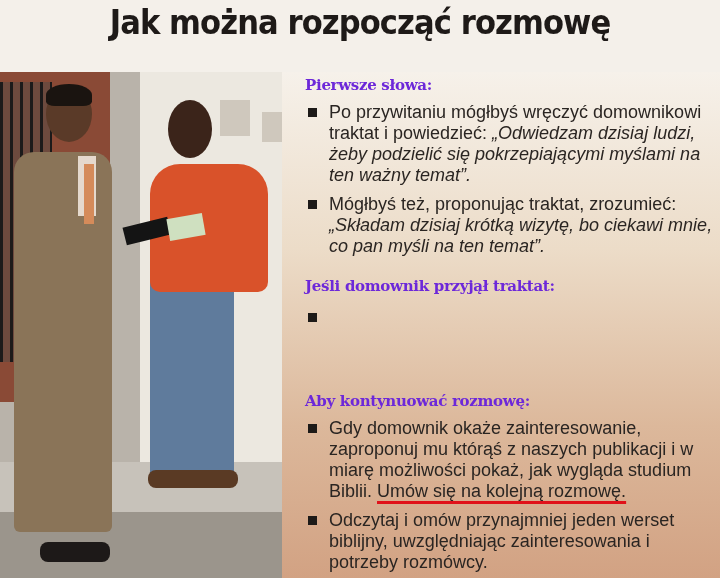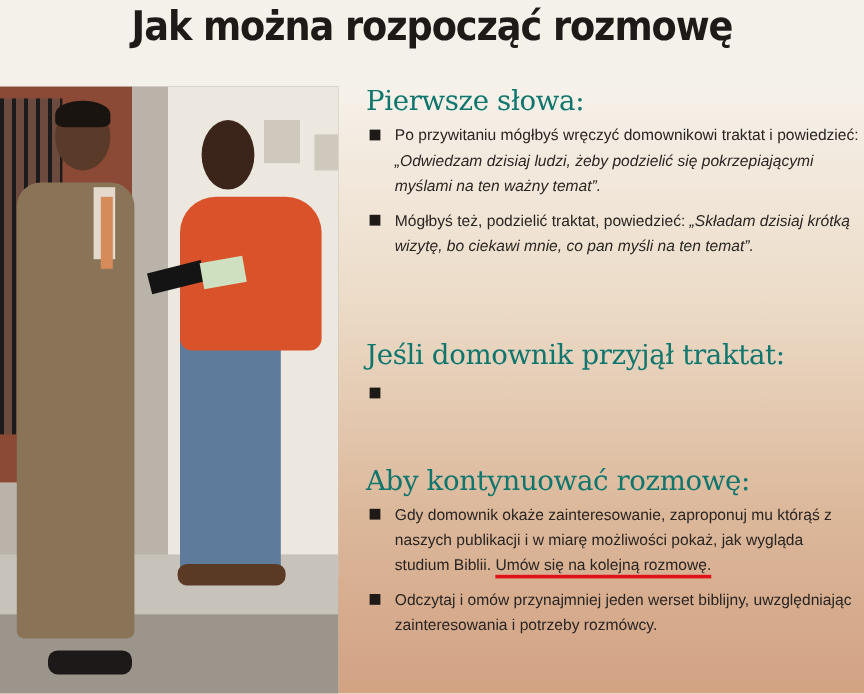--- a/index.html
+++ b/index.html
@@ -39,35 +39,35 @@
   .man1-shoes { position:absolute; left:40px; top:470px; width:70px; height:20px; background:#1d1918; border-radius:8px; }
   .man2-sweater { position:absolute; left:150px; top:92px; width:118px; height:128px; background:#d9522a; border-radius:30px 30px 10px 10px; }
   .man2-head { position:absolute; left:168px; top:28px; width:44px; height:58px; background:#3b241a; border-radius:50%; }
   .man2-jeans { position:absolute; left:150px; top:210px; width:84px; height:200px; background:#5f7b9c; }
   .man2-shoes { position:absolute; left:148px; top:398px; width:90px; height:18px; background:#5a3a24; border-radius:8px; }
   .book { position:absolute; left:124px; top:150px; width:46px; height:18px; background:#141414; transform:rotate(-14deg); }
   .tract { position:absolute; left:168px; top:144px; width:36px; height:22px; background:#cfe0c0; transform:rotate(-10deg); }
 
   .content { position:absolute; left:305px; top:72px; width:412px; }
   .section h2 {
-    margin:0; font-family:"DejaVu Serif", serif; font-weight:normal; font-size:23px;
-    color:#0f766e; letter-spacing:-0.3px; line-height:26px;
+    margin:0; font-family:"DejaVu Serif", serif; font-weight:bold; font-size:15px;
+    color:#6d28d9; letter-spacing:-0.3px; line-height:26px;
   }
   .section ul { list-style:none; margin:4px 0 0 0; padding:0; }
   .section li {
-    position:relative; padding-left:24px; font-size:13px; line-height:21px;
+    position:relative; padding-left:24px; font-size:18px; line-height:21px;
     color:#2a2522; margin-bottom:8px;
   }
   .section li .bullet {
     position:absolute; left:3px; top:6px; width:9px; height:9px; background:#1d1a18;
   }
   .section li em { font-style:italic; }
   .underline-red { text-decoration: underline; text-decoration-color:#e0121a; text-decoration-thickness:3px; text-underline-offset:4px; }
   .s1 { position:absolute; top:0px; }
-  .s2 { position:absolute; top:211px; }
+  .s2 { position:absolute; top:201px; }
   .s3 { position:absolute; top:316px; }
 </style>
 </head>
 <body>
 
 <div class="bleed-left"></div>
 <div class="bleed-right"></div>
 
 <div class="title">Jak można rozpocząć rozmowę</div>
 
@@ -99,21 +99,21 @@
 
   <div class="section s1">
     <h2>Pierwsze słowa:</h2>
     <ul>
       <li>
         <span class="bullet"></span>
         <span>Po przywitaniu mógłbyś wręczyć domownikowi traktat i powiedzieć: </span><em>„Odwiedzam dzisiaj ludzi, żeby podzielić się pokrzepiającymi myślami na ten ważny temat”.</em>
       </li>
       <li>
         <span class="bullet"></span>
-        <span>Mógłbyś też, podzielić traktat, powiedzieć: </span><em>„Składam dzisiaj krótką wizytę, bo ciekawi mnie, co pan myśli na ten temat”.</em>
+        <span>Mógłbyś też, proponując traktat, zrozumieć: </span><em>„Składam dzisiaj krótką wizytę, bo ciekawi mnie, co pan myśli na ten temat”.</em>
       </li>
     </ul>
   </div>
 
   <div class="section s2">
     <h2>Jeśli domownik przyjął traktat:</h2>
     <ul>
       <li>
         <span class="bullet"></span>
       </li>

